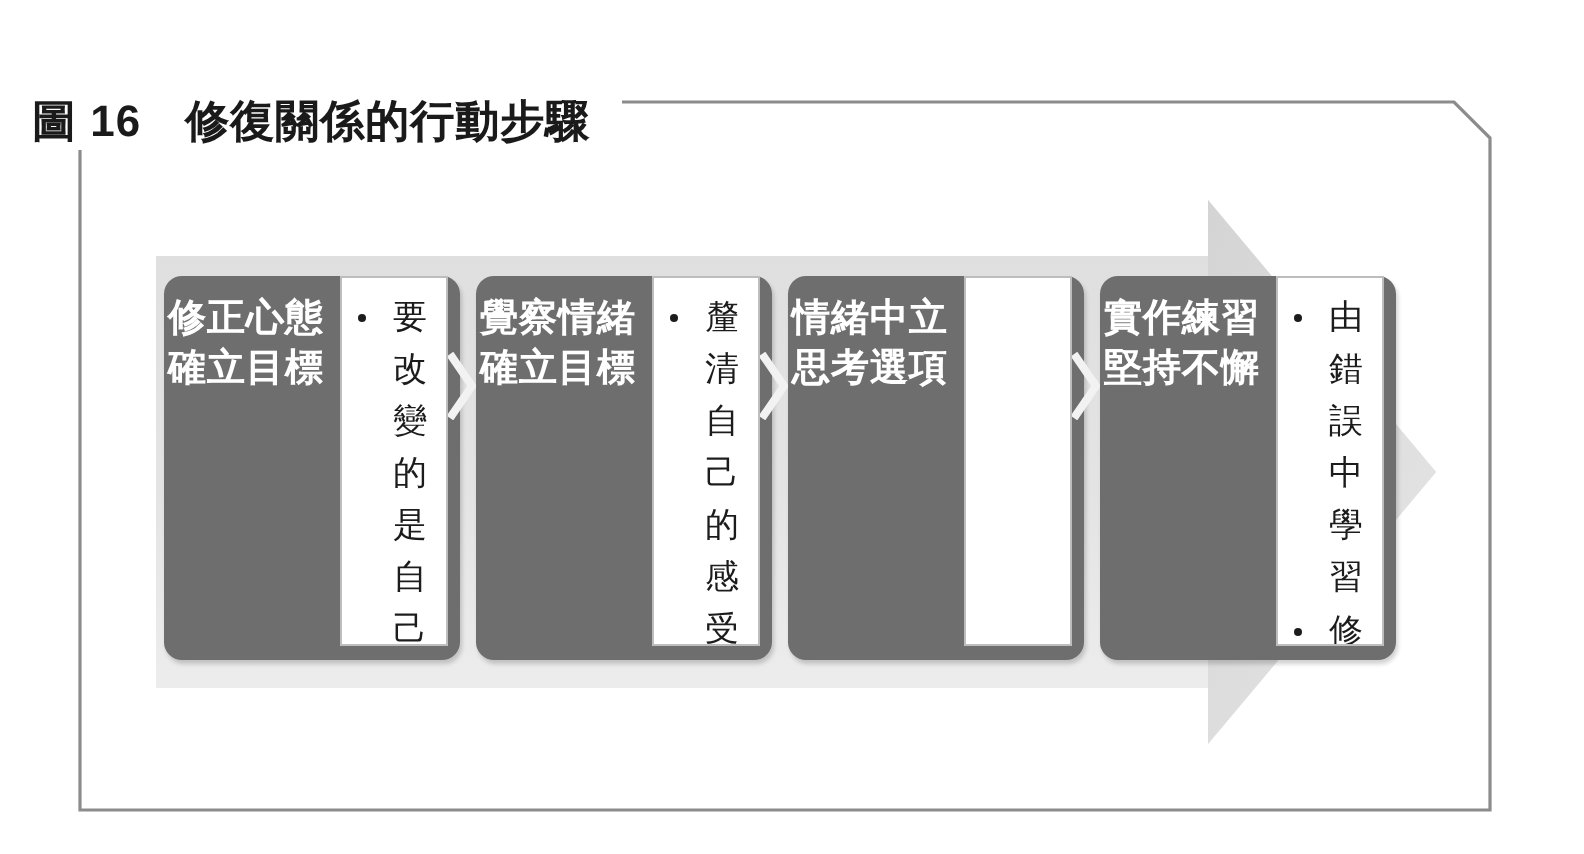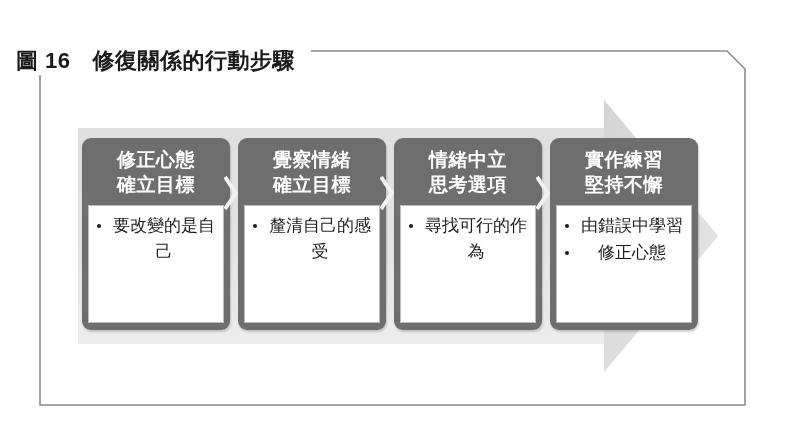--- a/index.html
+++ b/index.html
@@ -81,21 +81,21 @@
     display: flex;
     gap: 8px;
   }
   .step-card {
     width: 148px;
     height: 192px;
     border-radius: 9px;
     background: #6e6e6e;
     box-shadow: 1px 2px 2px rgba(0,0,0,0.18);
     display: flex;
-    flex-direction: column;
+    flex-direction: row;
     box-sizing: border-box;
     padding: 0;
     position: relative;
   }
   .step-header {
     color: #ffffff;
     font-size: 19px;
     font-weight: bold;
     line-height: 25px;
     text-align: center;
@@ -211,21 +211,20 @@
       </div>
     </div>
 
     <div class="step-card">
       <div class="step-header">
         <span class="hdr-line">情緒中立</span>
         <span class="hdr-line">思考選項</span>
       </div>
       <div class="step-body">
         <ul class="bullet-list">
-          <li class="bullet-item">尋找可行的作為</li>
         </ul>
       </div>
     </div>
 
     <div class="step-card">
       <div class="step-header">
         <span class="hdr-line">實作練習</span>
         <span class="hdr-line">堅持不懈</span>
       </div>
       <div class="step-body">

